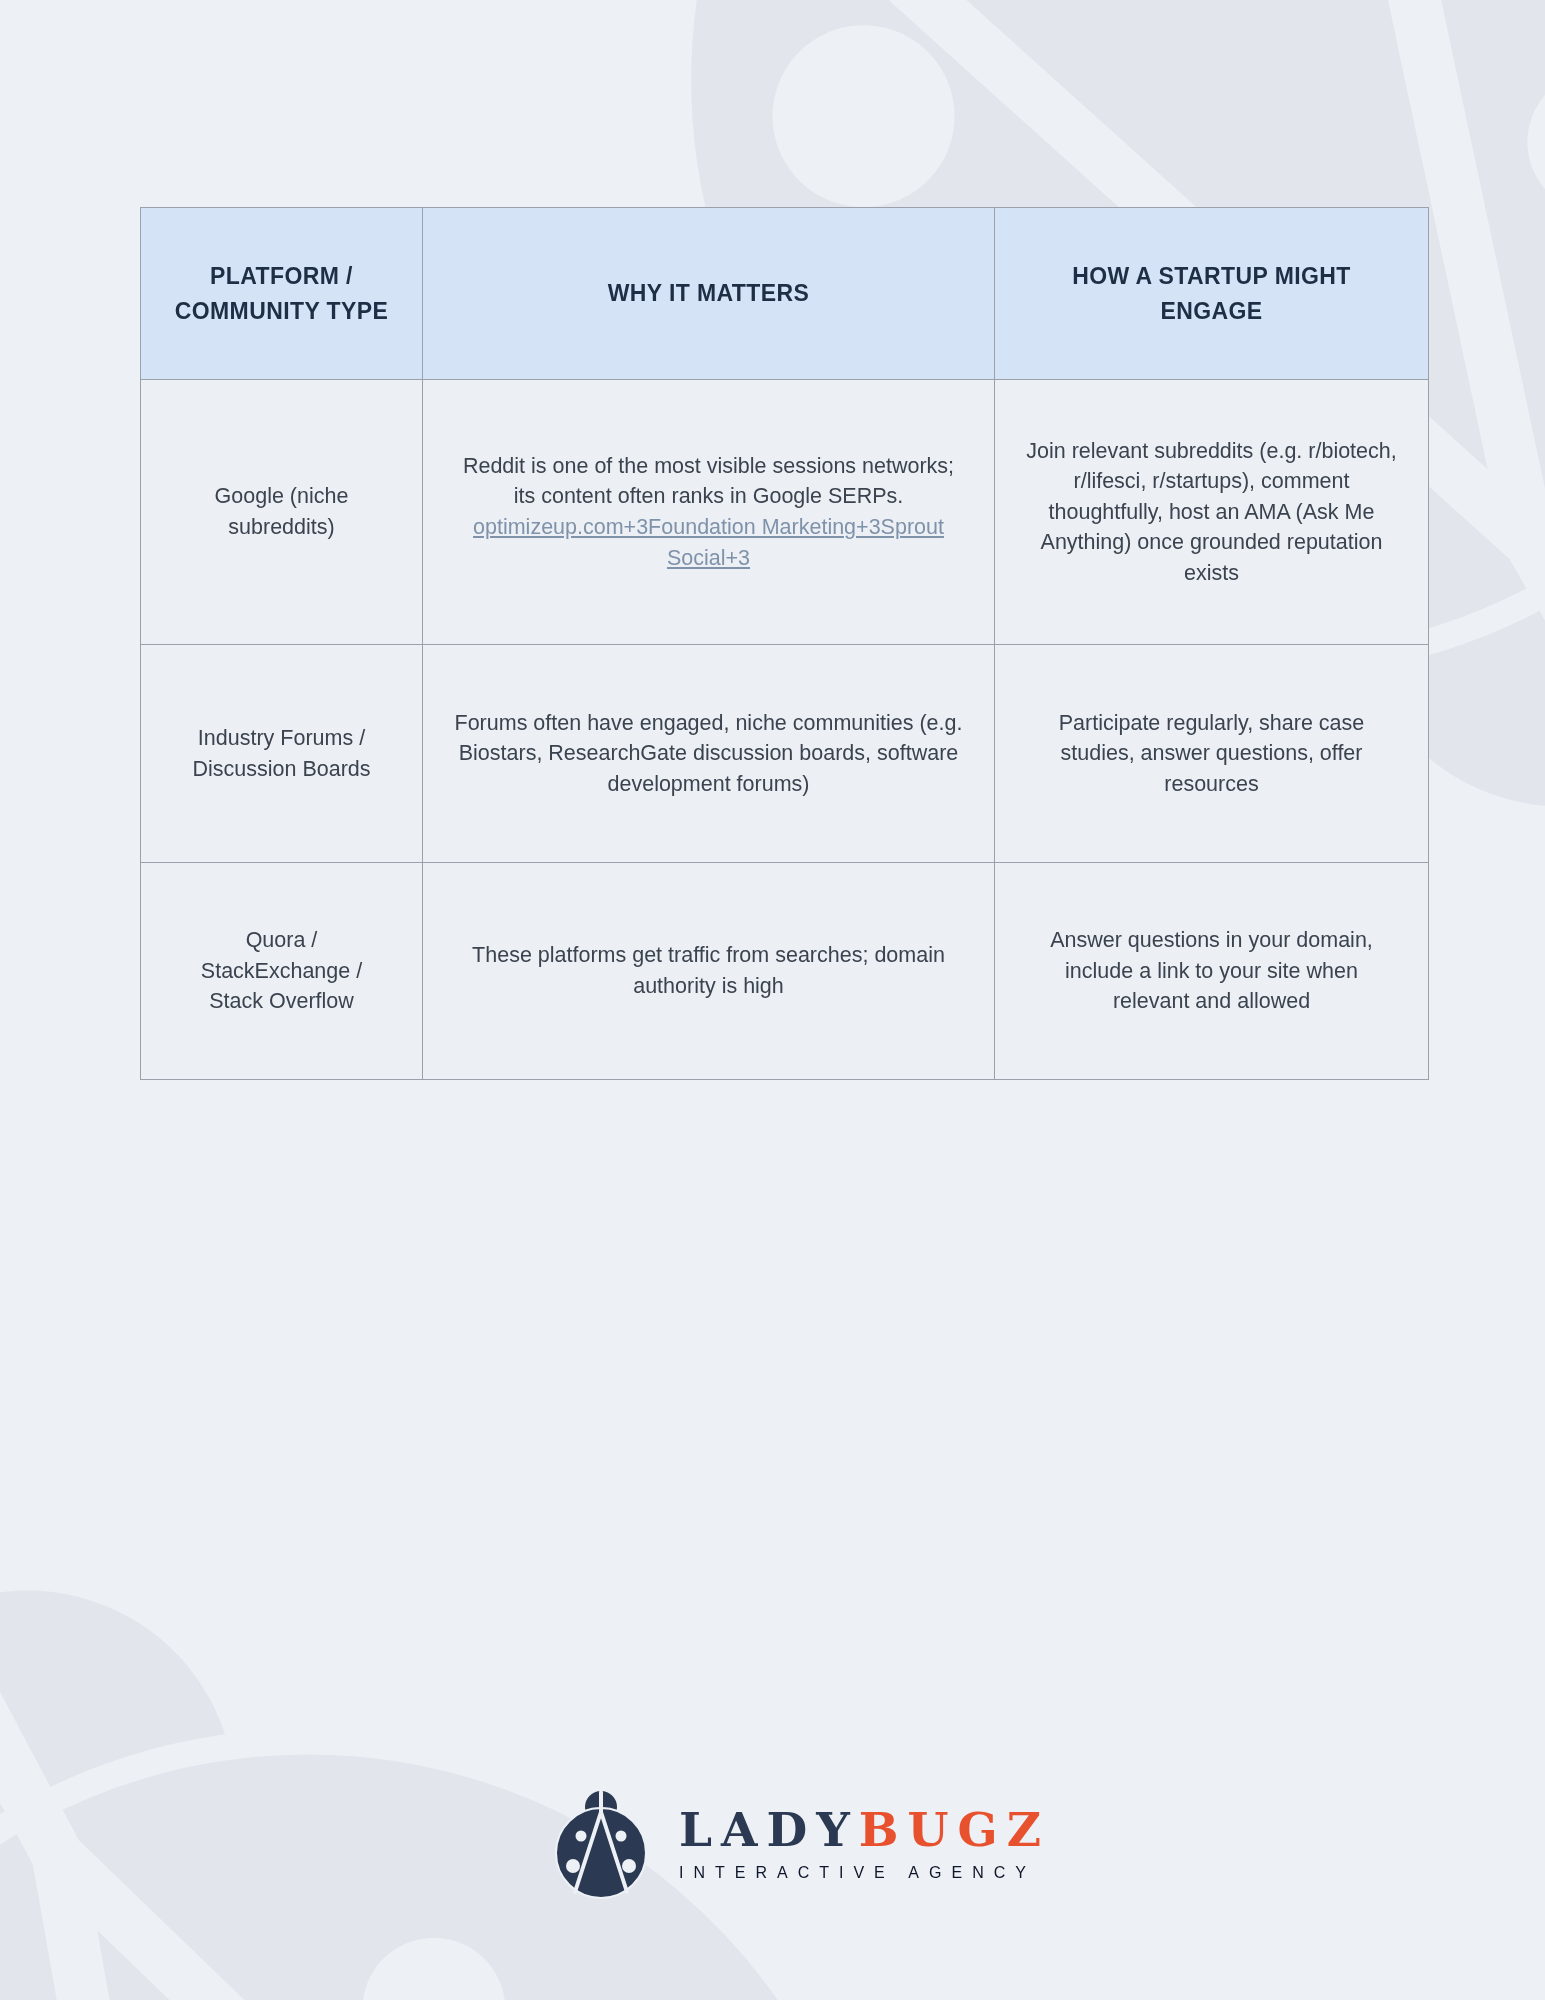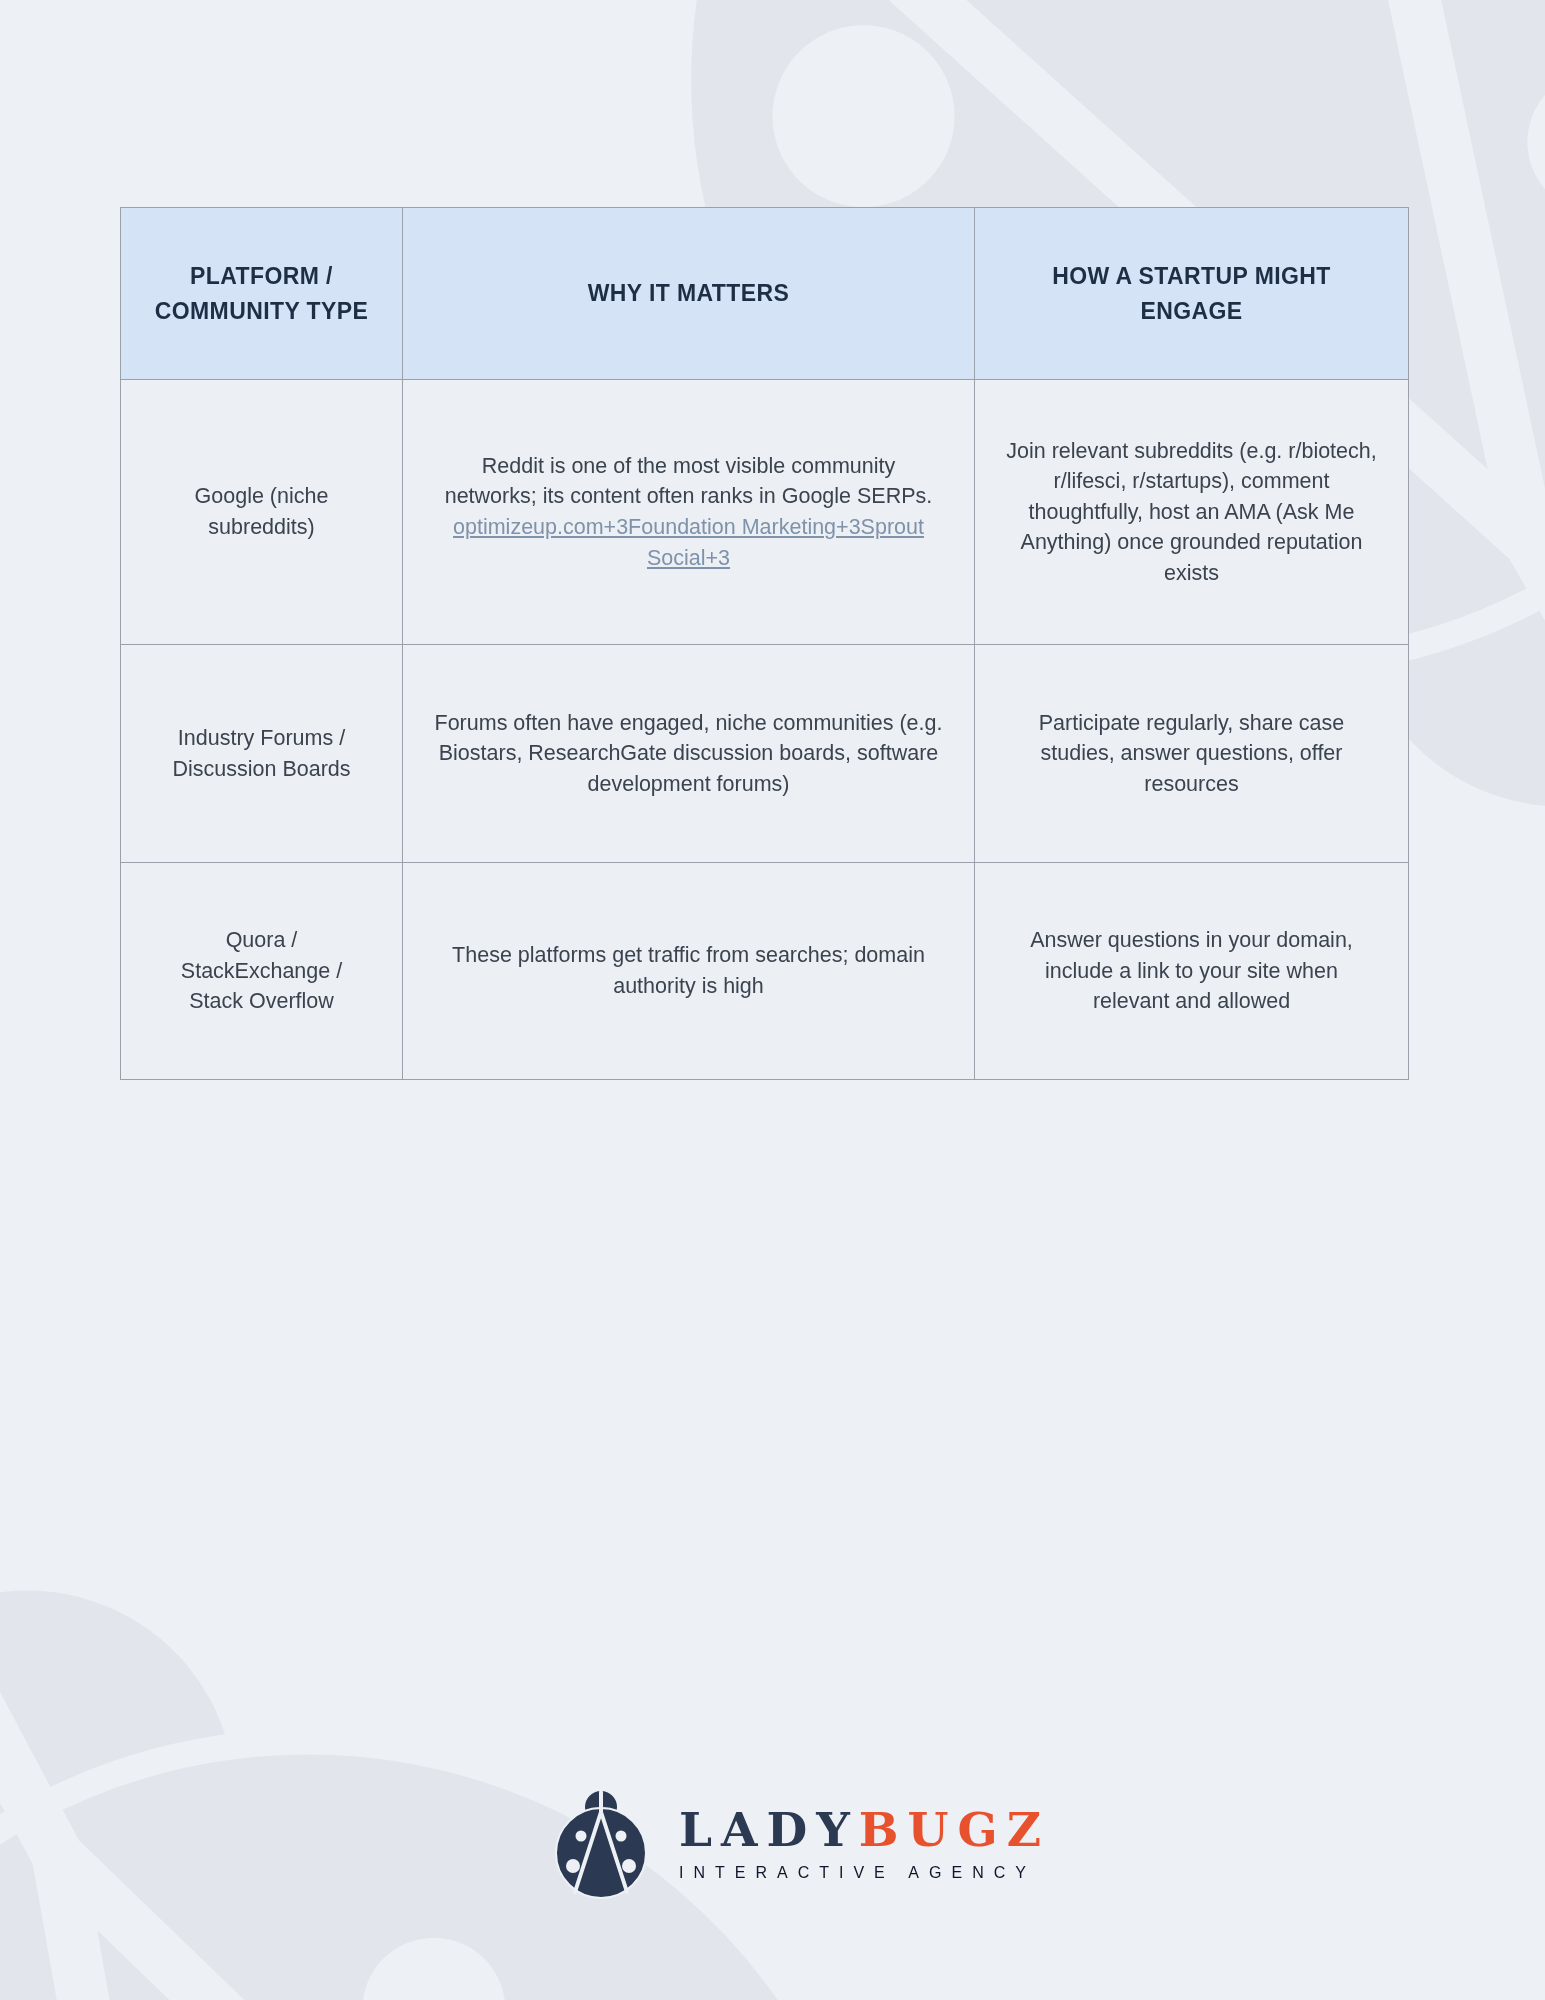--- a/index.html
+++ b/index.html
@@ -10,21 +10,21 @@
     background:#edf0f5;
     overflow:hidden;
     font-family:"Liberation Sans", sans-serif;
   }
   
   .watermark{position:absolute;pointer-events:none;}
   .wm-top-right{width:1300px;height:1495px;right:-430px;top:-560px;transform:rotate(150deg);}
   .wm-bottom-left{width:1300px;height:1495px;left:-400px;top:1470px;transform:rotate(-28deg);}
   
   table.community{
-    position:absolute;left:120px;top:207px;
+    position:absolute;left:140px;top:207px;
     width:1288px;
     border-collapse:collapse;
     table-layout:fixed;
     border-radius:23px;
   }
   table.community col.c1{width:282px;}
   table.community col.c2{width:572px;}
   table.community col.c3{width:434px;}
   table.community th, table.community td{
     border:1px solid #9aa1ab;
@@ -115,21 +115,21 @@
     <tbody>
       <tr>
         <th>PLATFORM / COMMUNITY TYPE</th>
         <th>WHY IT MATTERS</th>
         <th>HOW A STARTUP MIGHT ENGAGE</th>
       </tr>
 
       <tr class="r1">
         <td class="platform">Google (niche subreddits)</td>
         <td>
-          <span>Reddit is one of the most visible community networks; its content often ranks in Google SERPs. </span>
+          <span>Reddit is one of the most visible sessions networks; its content often ranks in Google SERPs. </span>
           <a class="cell-link">optimizeup.com+3Foundation Marketing+3Sprout Social+3</a>
         </td>
         <td>Join relevant subreddits (e.g. r/biotech, r/lifesci, r/startups), comment thoughtfully, host an AMA (Ask Me Anything) once grounded reputation exists</td>
       </tr>
 
 
       <tr class="r3">
         <td class="platform">Industry Forums / Discussion Boards</td>
         <td>Forums often have engaged, niche communities (e.g. Biostars, ResearchGate discussion boards, software development forums)</td>
         <td>Participate regularly, share case studies, answer questions, offer resources</td>

